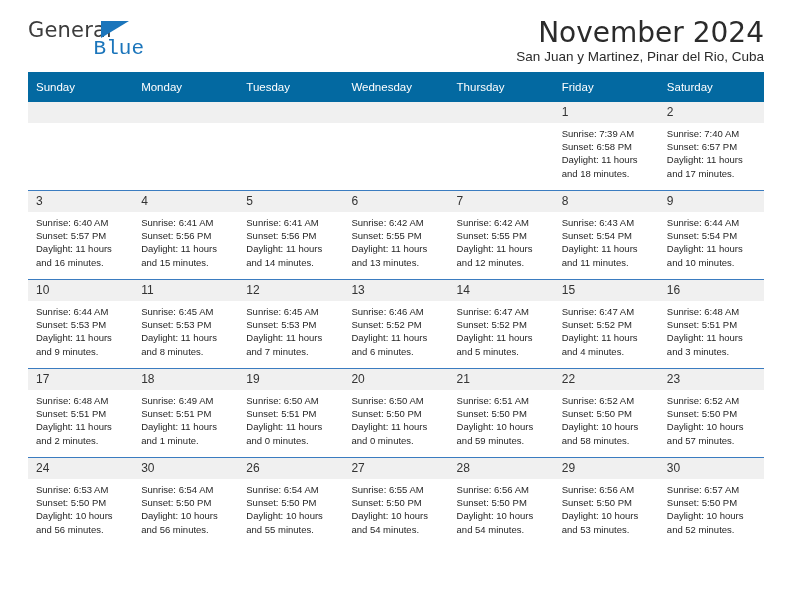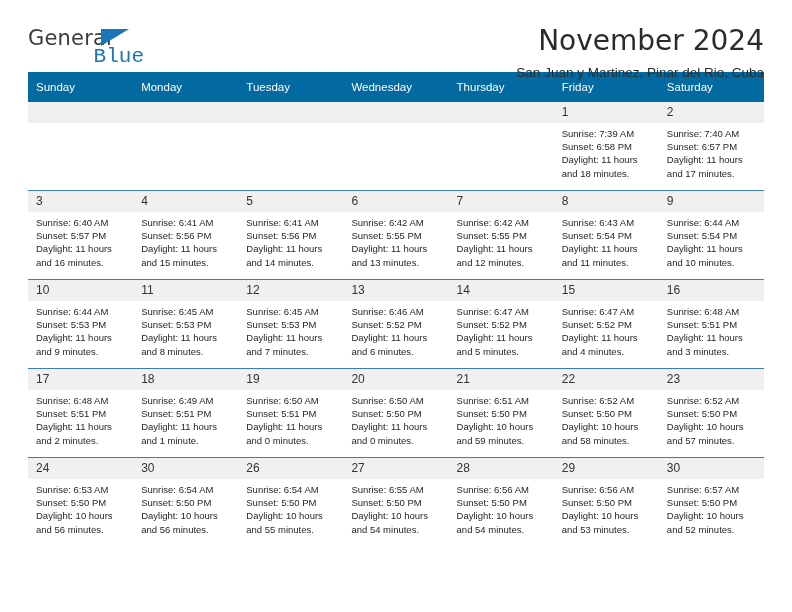--- a/index.html
+++ b/index.html
@@ -21,21 +21,21 @@
     box-sizing: border-box;
     padding: 0 28px;
   }
 
   
   .header {
     display: flex;
     align-items: flex-start;
     justify-content: space-between;
     height: 72px;
-    padding-top: 24px;
+    padding-top: 16px;
     box-sizing: border-box;
   }
   .logo {
     position: relative;
     width: 130px;
     padding-top: 4px;
     line-height: 1;
     user-select: none;
   }
   .logo-general {
@@ -70,21 +70,20 @@
     font-size: 28px;
     font-weight: normal;
     color: #2b2b2b;
     line-height: 1.1;
     margin: 0;
     font-family: "DejaVu Sans", sans-serif;
   }
   .cal-subtitle {
     font-size: 13.5px;
     color: #2b2b2b;
-    margin-top: 8px;
     font-family: "Liberation Sans", sans-serif;
   }
 
   
   .calendar {
     width: 736px;
     border-collapse: collapse;
     table-layout: fixed;
   }
   .calendar th {

